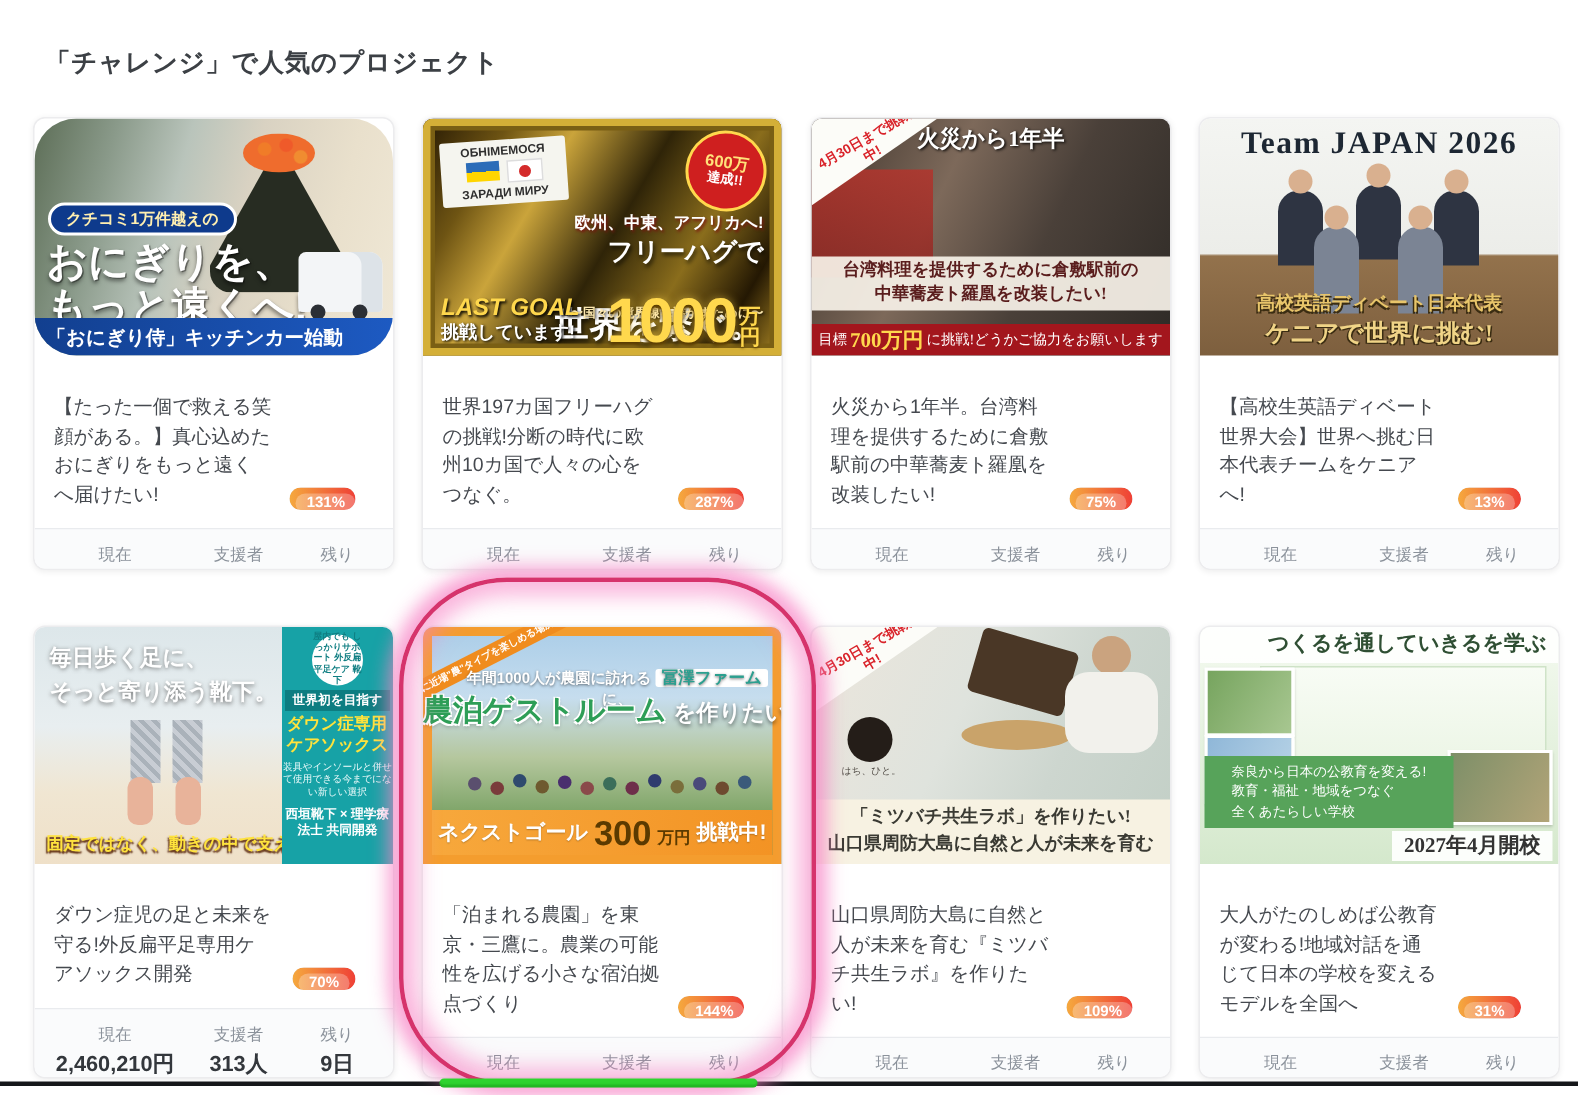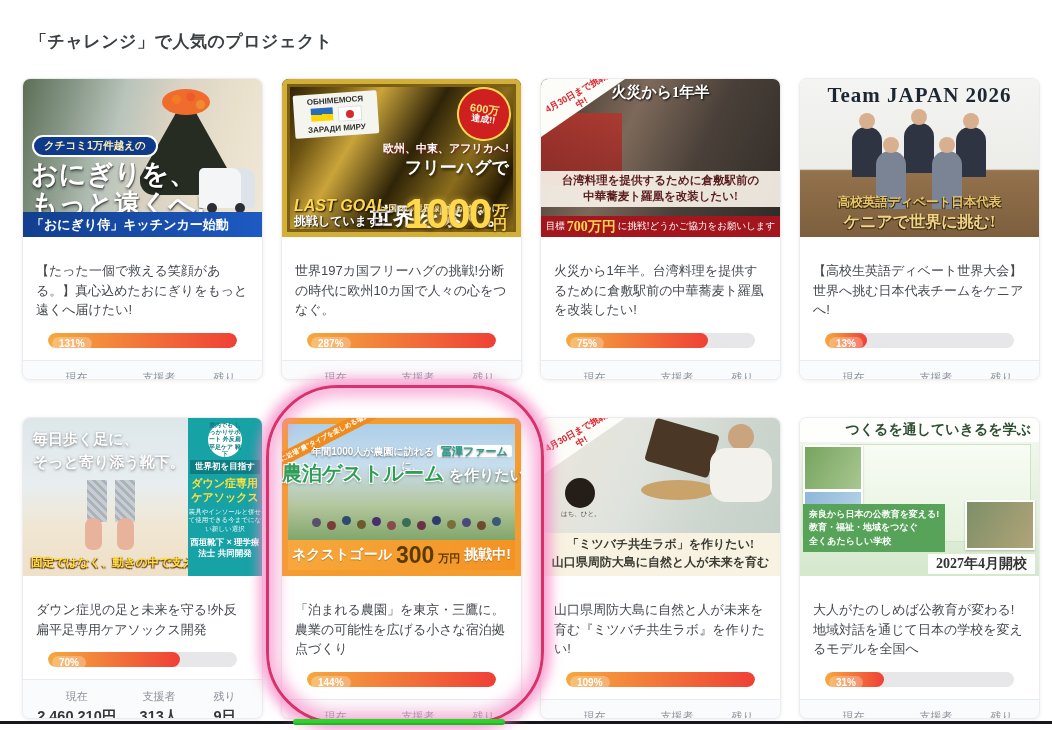--- a/index.html
+++ b/index.html
@@ -17,40 +17,40 @@
     position:absolute;left:22px;top:78px;width:1018px;
     display:grid;grid-template-columns:repeat(4,1fr);column-gap:18px;row-gap:37px;
   }
   .card{
     background:#fff;border:1px solid #ececee;border-radius:8px;
     box-shadow:0 1px 4px rgba(0,0,0,.07);
     height:300px;display:flex;flex-direction:column;overflow:hidden;
     position:relative;
   }
   .thumb{height:158px;position:relative;overflow:hidden;flex-shrink:0;}
-  .card-body{padding:11px 13px 0;flex:1;display:flex;flex-direction:column;}
+  .card-body{padding:11px 13px 0;flex:1;display:flex;flex-direction:row;}
   .card-title{font-size:13px;line-height:1.5;color:#45494f;}
   .progress{margin:auto 12px 12px;}
   .track{height:15px;background:#e7e7ea;border-radius:9px;overflow:hidden;position:relative;}
   .fill{height:15px;border-radius:9px;min-width:42px;
     background:linear-gradient(90deg,#f5a93e,#ef4036);}
   .pct{display:inline-block;margin:1px 0 0 4px;padding:0 7px;line-height:13px;
     background:rgba(255,255,255,.28);border-radius:8px;
     color:#fff;font-size:10px;font-weight:bold;}
   .stats{
     border-top:1px solid #e9ebee;background:#fafbfc;
     padding:9px 8px 12px;display:grid;grid-template-columns:1.25fr 1fr .8fr;
     border-radius:0 0 8px 8px;
   }
   .stat{text-align:center;white-space:nowrap;}
   .stat-label{font-size:11px;color:#8b929b;margin-bottom:3px;}
   .stat-value{font-size:14.5px;font-weight:bold;color:#33373c;}
 
   
-  .t1{background:linear-gradient(105deg,#5d6e57 0%,#8a9a8a 20%,#b9c4bb 38%,#d9d2c2 55%,#e9e0cc 78%,#f0e8d6 100%);}
+  .t1{background:linear-gradient(105deg,#5d6e57 0%,#8a9a8a 20%,#b9c4bb 38%,#d9d2c2 55%,#e9e0cc 78%,#f0e8d6 100%);border-radius:28px;}
   .t1-onigiri{position:absolute;right:30px;top:16px;width:92px;height:100px;background:#272c22;
     clip-path:polygon(50% 0,100% 82%,100% 100%,0 100%,0 82%);border-radius:14px;}
   .t1-roe{position:absolute;right:52px;top:10px;width:48px;height:26px;border-radius:50%;
     background:radial-gradient(circle at 30% 40%,#f07c28 0 4px,transparent 5px),
                radial-gradient(circle at 60% 30%,#ef5a2a 0 4px,transparent 5px),
                radial-gradient(circle at 80% 60%,#f08c30 0 4px,transparent 5px),#ef6c2d;}
   .t1-badge{position:absolute;left:9px;top:56px;background:#0e3a8c;border:2px solid #fff;
     border-radius:14px;color:#ffefb0;font-size:10.5px;font-weight:bold;padding:2px 10px;}
   .t1-line{position:absolute;left:8px;top:80px;color:#fff;font-weight:900;font-size:27px;line-height:1.12;
     text-shadow:0 2px 3px rgba(0,0,0,.5),1px 1px 0 rgba(0,0,0,.35);}
@@ -180,21 +180,21 @@
   .t8-illu{position:absolute;left:40px;right:8px;top:26px;height:96px;
     background:linear-gradient(#f8fcf5,#e6f2de);border:1px solid #cfe3c8;}
   .t8-top{position:absolute;left:0;right:0;top:0;height:24px;background:rgba(255,255,255,.88);
     text-align:right;padding-right:8px;line-height:24px;color:#2f4f33;
     font-family:"Liberation Serif","DejaVu Serif",serif;font-size:14px;font-weight:bold;}
   .t8-ph{position:absolute;border:2px solid #fff;box-shadow:0 1px 2px rgba(0,0,0,.2);}
   .t8-ph1{left:3px;top:27px;width:56px;height:42px;background:linear-gradient(120deg,#76a45e,#a8c791);}
   .t8-ph2{left:3px;top:72px;width:56px;height:42px;background:linear-gradient(120deg,#8fb7d8,#bcd6e8);}
   .t8-ph3{right:4px;bottom:26px;width:66px;height:46px;background:linear-gradient(120deg,#7d8f68,#b2a478);}
   .t8-box{position:absolute;left:3px;bottom:24px;background:#57a35a;color:#fff;
-    font-size:9px;font-weight:bold;line-height:1.5;padding:4px 6px;}
+    font-size:9px;font-weight:normal;line-height:1.5;padding:4px 18px;}
   .t8-open{position:absolute;right:4px;bottom:2px;background:rgba(255,255,255,.92);
     font-family:"Liberation Serif","DejaVu Serif",serif;font-size:14px;font-weight:bold;color:#333;padding:1px 8px;}
 
   
   .bottom-line{position:absolute;left:0;top:721px;width:1052px;height:3px;background:#15171a;}
   .annotation-ellipse{position:absolute;left:266px;top:385px;width:272px;height:333px;
     border:3px solid #d6336c;border-radius:72px;
     box-shadow:0 0 12px 7px rgba(247,132,197,.75),inset 0 0 14px 9px rgba(247,132,197,.6);
     pointer-events:none;z-index:5;}
   .annotation-underline{position:absolute;left:293px;top:719px;width:212px;height:6px;

